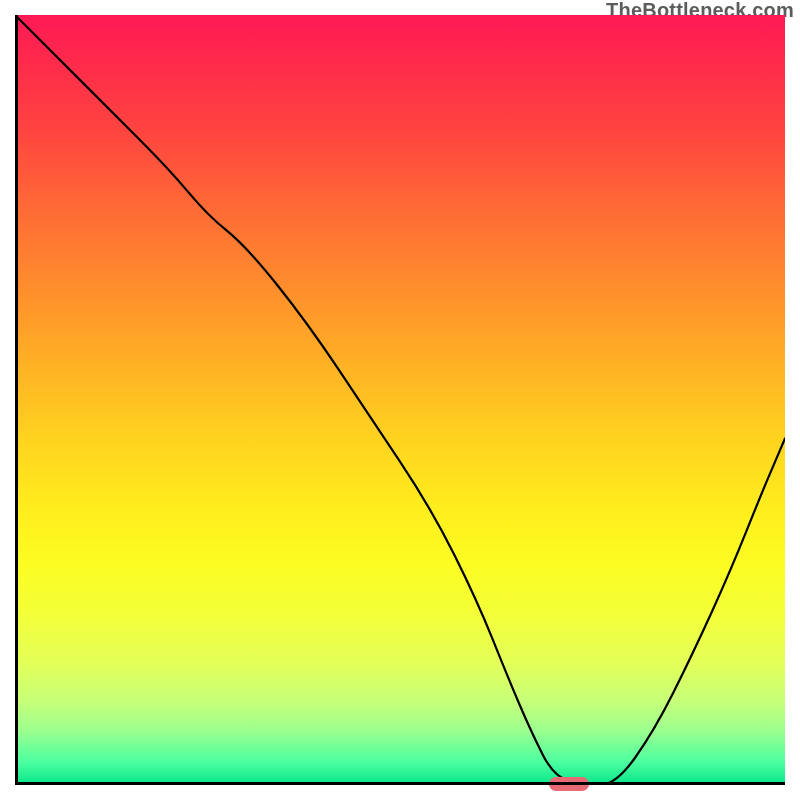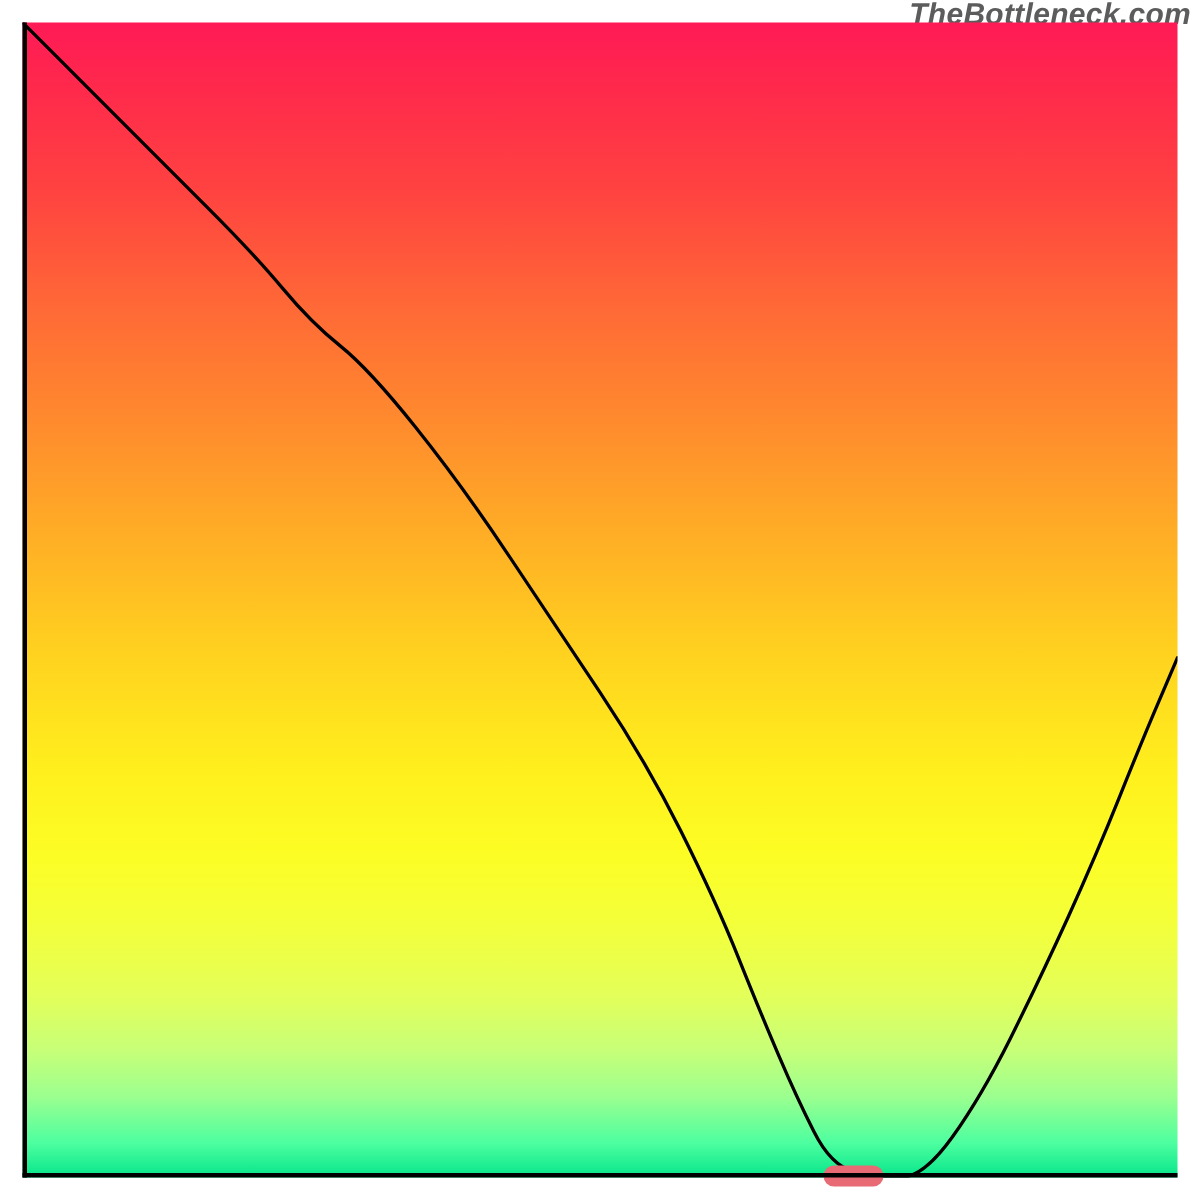--- a/index.html
+++ b/index.html
@@ -61,21 +61,20 @@
     height: 100%;
   }
   .watermark {
     position: absolute;
     top: -1px;
     right: 6px;
     font-size: 20px;
     font-weight: 600;
     color: #5c5c5c;
     letter-spacing: 0.2px;
-    font-style: italic;
   }
   .marker {
     position: absolute;
     background: #e86a74;
     border-radius: 8px;
   }
 </style>
 </head>
 <body>
 

